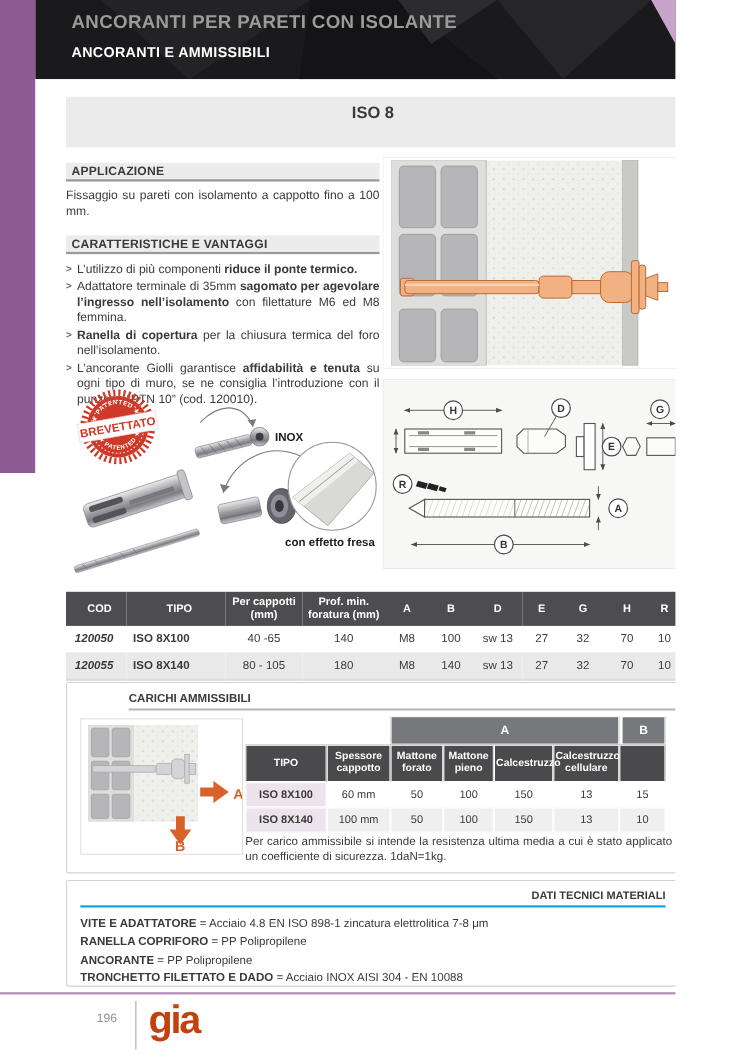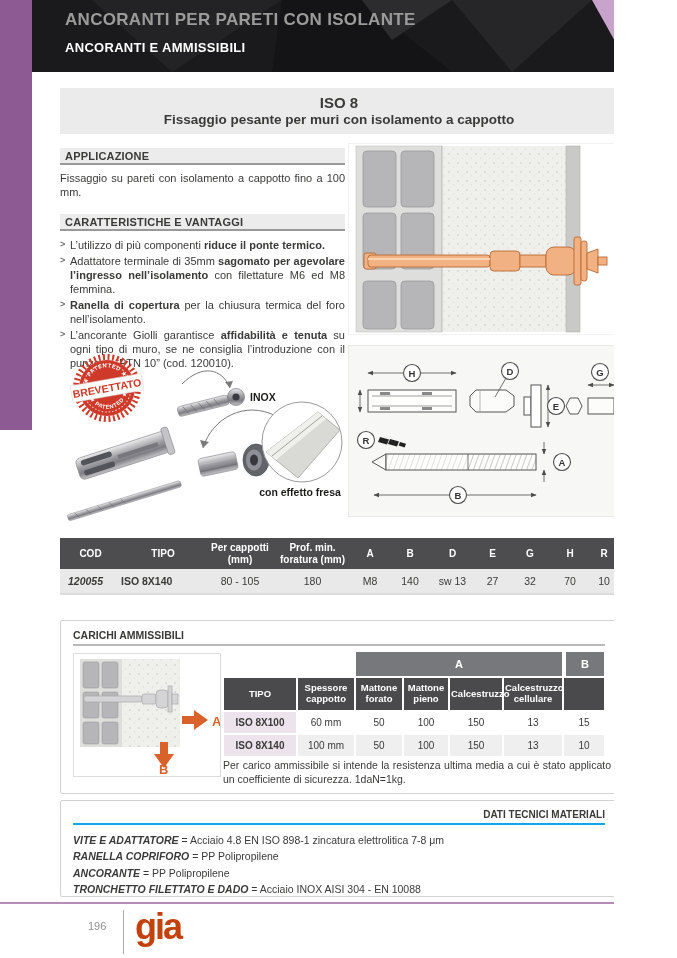--- a/index.html
+++ b/index.html
@@ -40,40 +40,40 @@
   .tbl{border-collapse:collapse;width:558px;table-layout:fixed;}
   .tbl th{background:#4d4d4f;color:#fff;font-size:10px;font-weight:bold;padding:4px 2px;white-space:pre-line;vertical-align:middle;line-height:1.15;}
   .tbl th.al{text-align:center;padding-left:8px;}
   .tbl td{font-size:10.5px;text-align:center;padding:6px 2px;}
   .tbl tr.r2 td{background:#e9e9e9;}
   .tbl td.cod{font-style:italic;font-weight:bold;text-align:left;padding-left:8px;}
   .tbl td.tipo{font-weight:bold;text-align:left;padding-left:6px;}
   .tbl tbody{border-bottom:2px solid #dcdcdc;}
 
   
-  .loads{position:absolute;left:60px;top:620px;width:556px;height:172px;border:1px solid #d2d2d2;border-radius:2px;background:#fff;}
+  .loads{position:absolute;left:60px;top:620px;width:556px;height:172px;border:1px solid #d2d2d2;border-radius:2px;background:#fff;padding-left:44px;}
   .loads .sec-h2{margin:8px 12px 0;font-size:10.5px;font-weight:bold;border-bottom:2px solid #b9b9b9;padding-bottom:3px;}
   .loads-illus{position:absolute;left:12px;top:32px;width:146px;height:122px;border:1px solid #ddd;}
   .ltbl{position:absolute;left:162px;top:30px;border-collapse:separate;border-spacing:0;table-layout:fixed;width:382px;}
   .ltbl th,.ltbl td{border:1px solid #fff;}
   .ltbl .grp{background:#77787b;color:#fff;font-size:11px;font-weight:bold;text-align:center;height:22px;}
   .ltbl .grp-b{border-left:3px solid #fff;}
   .ltbl .blank{background:transparent;border:none;}
   .ltbl .hd{background:#4a4a4c;color:#fff;font-size:9.5px;font-weight:bold;text-align:center;padding:4px 1px;line-height:1.15;height:24px;}
   .ltbl td{font-size:10px;text-align:center;padding:5px 1px;background:#fff;}
   .ltbl td.ltipo{background:#ece3ec;font-weight:bold;}
   .ltbl tr.lr2 td{background:#efefef;}
   .ltbl tr.lr2 td.ltipo{background:#ece3ec;}
   .loads-note{position:absolute;left:162px;top:138px;width:388px;font-size:10.5px;line-height:1.3;text-align:justify;}
 
   
   .materials{position:absolute;left:60px;top:800px;width:556px;height:95px;border:1px solid #d2d2d2;border-radius:2px;background:#fff;}
   .materials .sec-h2{margin:8px 12px 0;font-size:10px;font-weight:bold;border-bottom:2px solid #0ea5e9;padding-bottom:3px;text-align:right;}
   .mat-lines{margin:7px 12px 0;font-size:10.5px;line-height:1.55;}
-  .mat-lines b{font-weight:bold;font-style:italic;}
+  .mat-lines b{font-weight:bold;}
 
   
   .footer-line{position:absolute;left:0;top:902px;width:677px;height:2px;background:#b78bb7;}
   .foot-num{position:absolute;left:88px;top:920px;font-size:11px;color:#8f8f8f;}
   .foot-div{position:absolute;left:123px;top:910px;width:1px;height:44px;background:#a9a9a9;}
   .logo{position:absolute;left:135px;top:906px;font-size:36px;font-weight:bold;color:#c2410c;letter-spacing:-2px;}
 
   svg text{font-family:"Liberation Sans",sans-serif;}
 </style>
 </head>
@@ -93,21 +93,20 @@
       <polygon points="560,0 588,0 628,72 600,72" fill="#c8a4cd"></polygon>
       <polygon points="588,0 596,0 636,72 628,72" fill="#ffffff"></polygon>
       <polygon points="596,0 645,0 645,72 636,72" fill="#8d5a94"></polygon>
     </svg>
     <div class="suptitle">ANCORANTI PER PARETI CON ISOLANTE</div>
     <div class="title">ANCORANTI E AMMISSIBILI</div>
   </div>
 
   <div class="titlebox">
     <div class="code">ISO 8</div>
-    <div class="sub">Fissaggio pesante per muri con isolamento a cappotto</div>
   </div>
 
   <div class="leftcol">
     <div class="sec-h">APPLICAZIONE</div>
     <div class="app-body">Fissaggio su pareti con isolamento a cappotto fino a 100 mm.</div>
 
     <div class="sec-h">CARATTERISTICHE E VANTAGGI</div>
     <ul class="feat">
       <li><span class="chev">&gt;</span><span>L’utilizzo di più componenti </span><b>riduce il ponte termico.</b><span></span></li>
       <li><span class="chev">&gt;</span><span>Adattatore terminale di 35mm </span><b>sagomato per agevolare l’ingresso nell’isolamento</b><span> con filettature M6 ed M8 femmina.</span></li>
@@ -336,20 +335,33 @@
           <th>A</th>
           <th>B</th>
           <th>D</th>
           <th>E</th>
           <th>G</th>
           <th>H</th>
           <th>R</th>
         </tr>
       </thead>
       <tbody>
+        <tr>
+          <td class="cod">120050</td>
+          <td class="tipo">ISO 8X100</td>
+          <td>40 -65</td>
+          <td>140</td>
+          <td>M8</td>
+          <td>100</td>
+          <td>sw 13</td>
+          <td>27</td>
+          <td>32</td>
+          <td>70</td>
+          <td>10</td>
+        </tr>
         <tr class="r2">
           <td class="cod">120055</td>
           <td class="tipo">ISO 8X140</td>
           <td>80 - 105</td>
           <td>180</td>
           <td>M8</td>
           <td>140</td>
           <td>sw 13</td>
           <td>27</td>
           <td>32</td>

